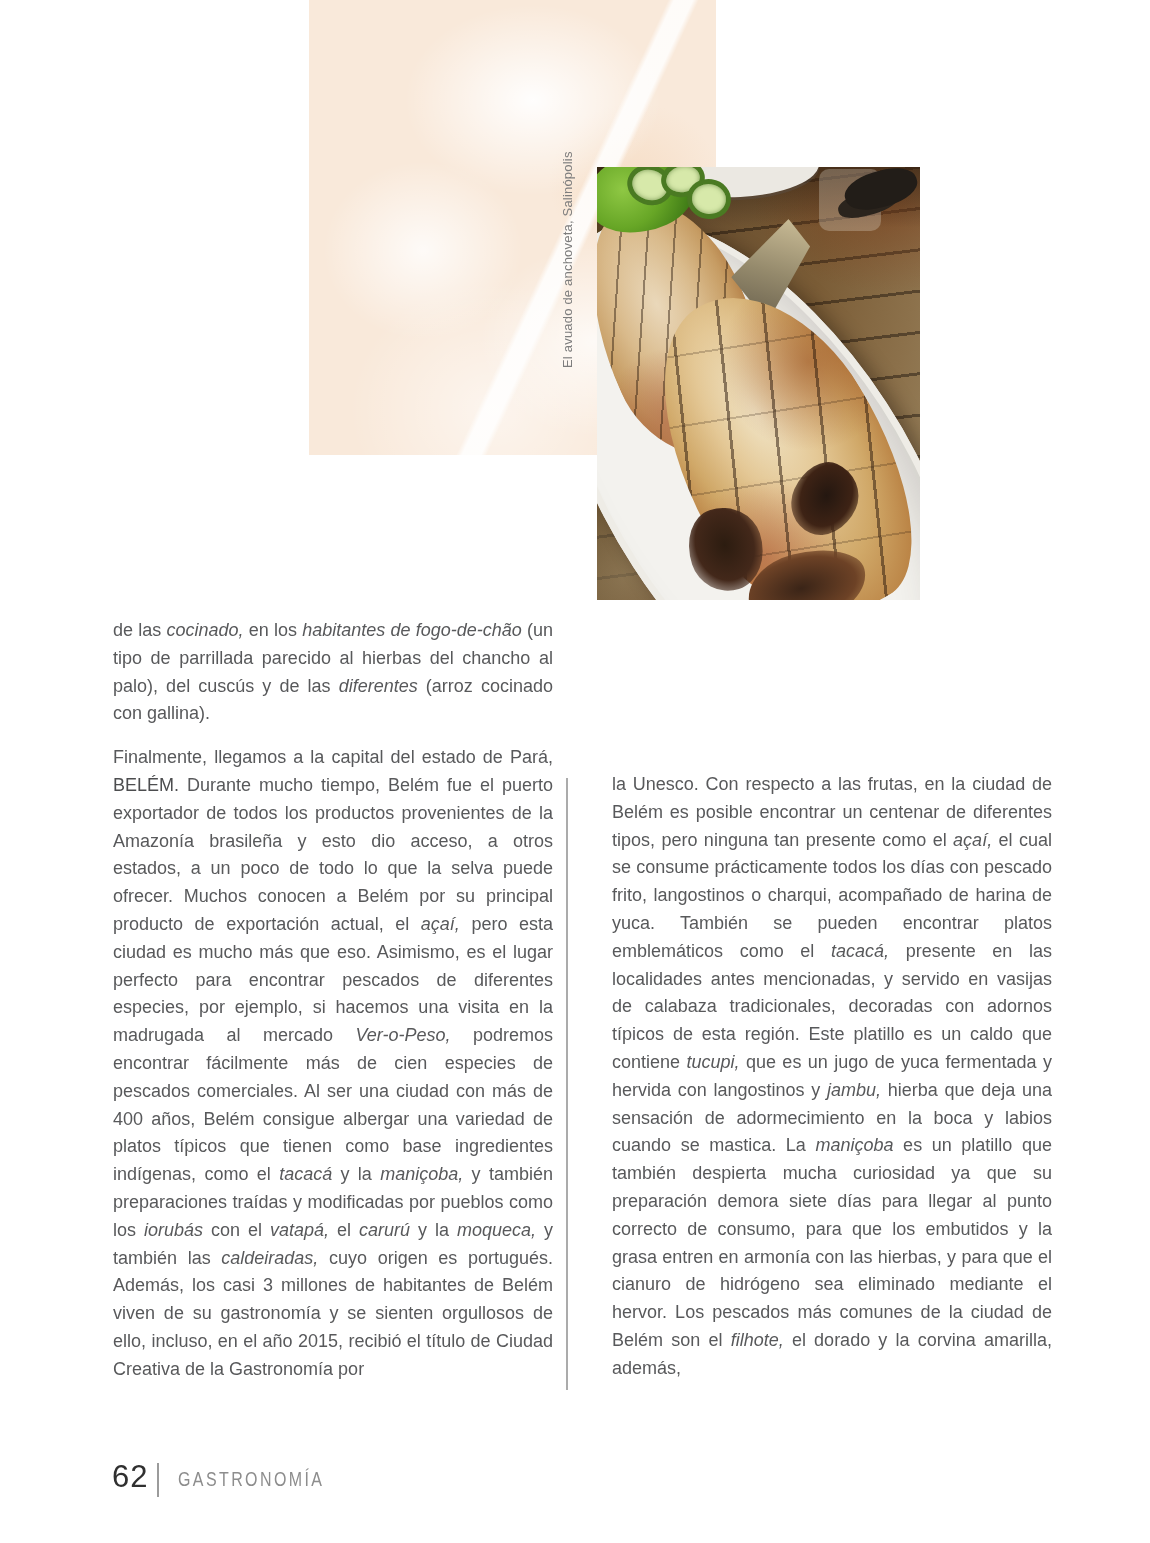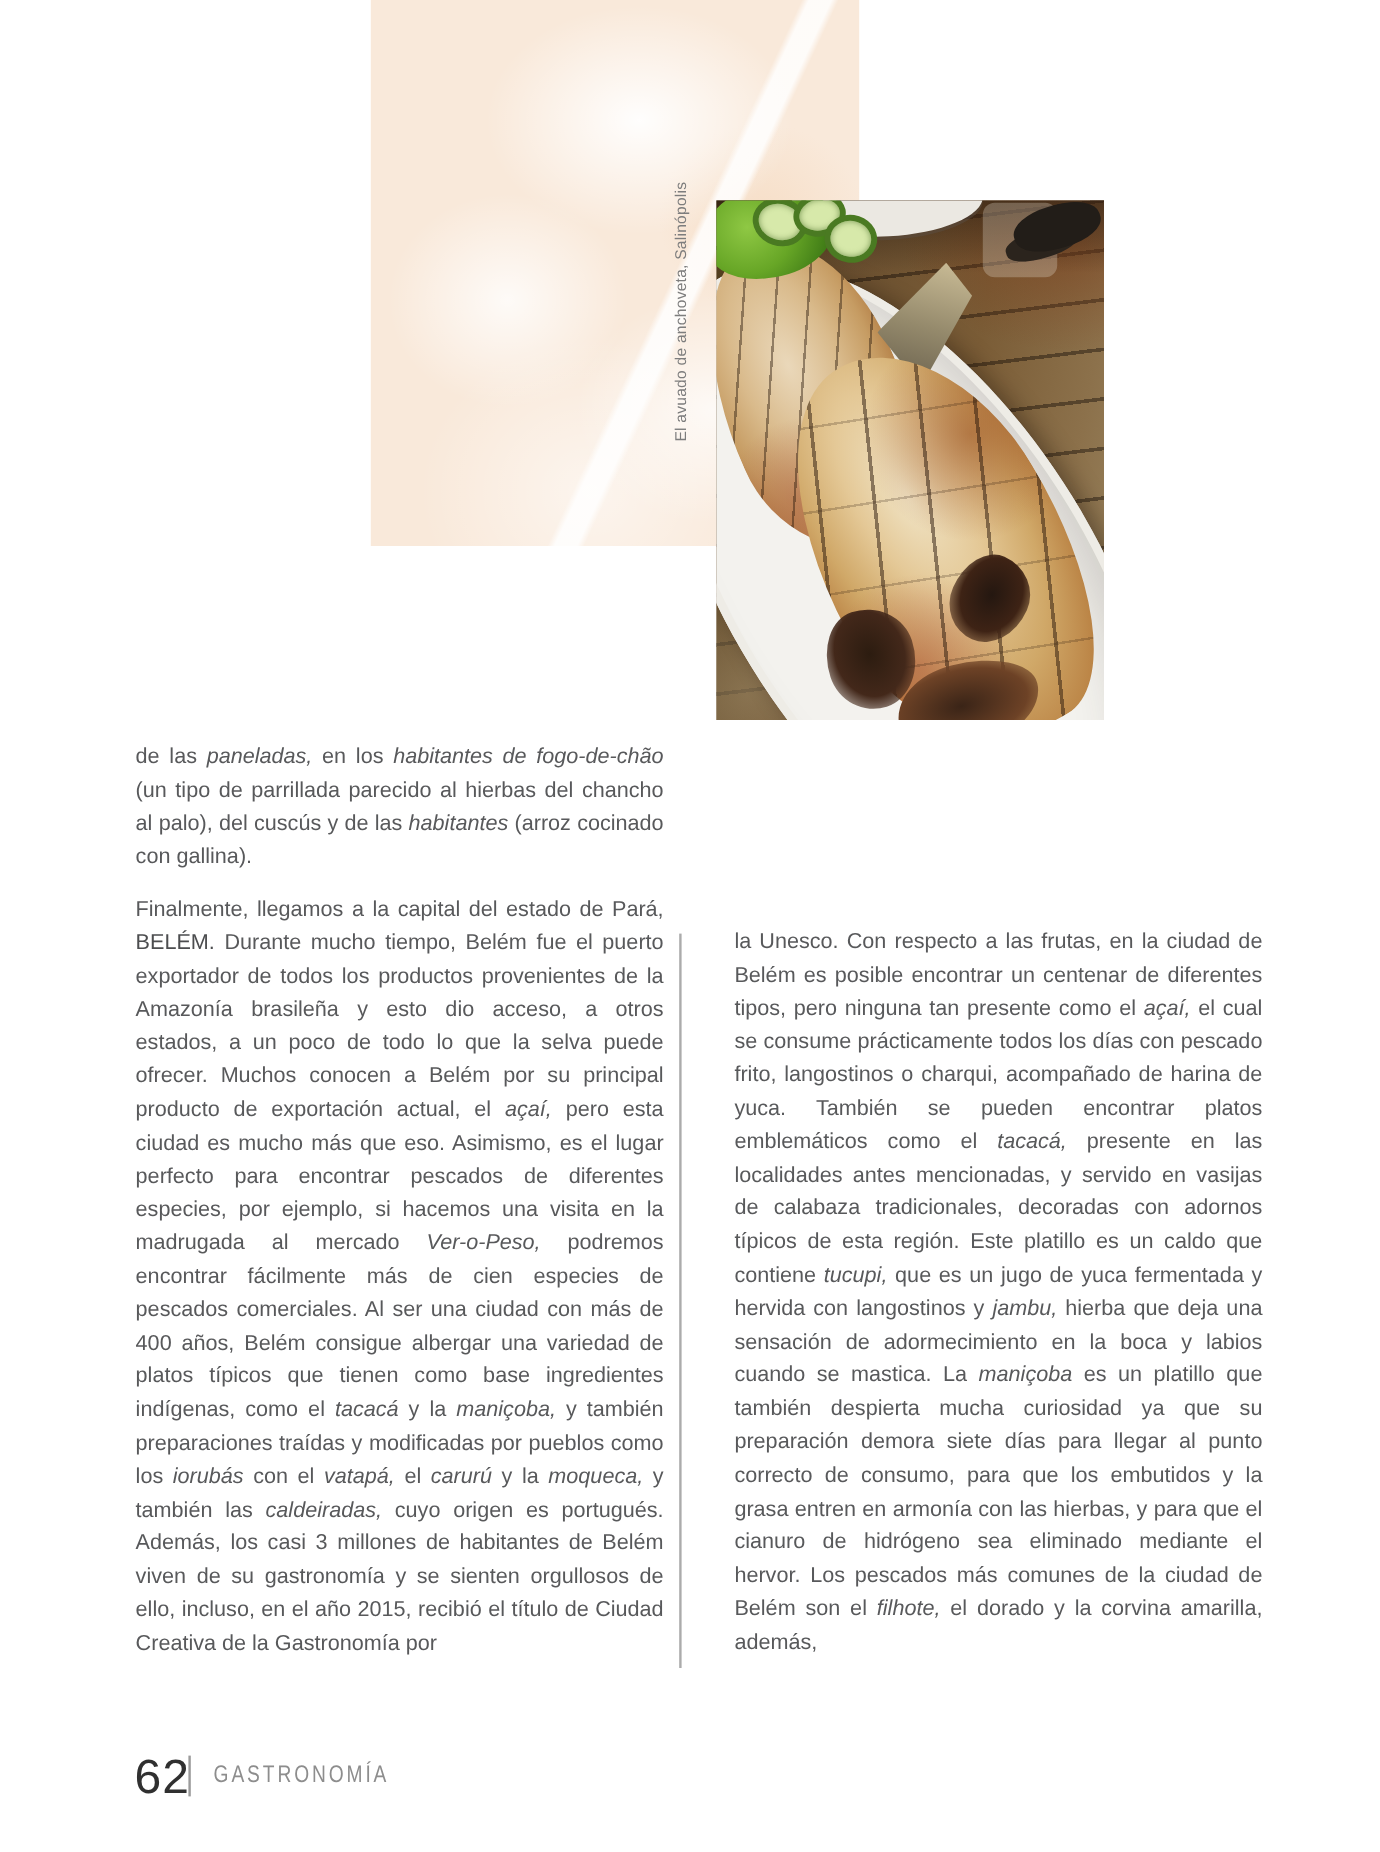--- a/index.html
+++ b/index.html
@@ -76,21 +76,21 @@
     text-align:justify;}
   .col p{margin:0;}
   .col p + p{margin-top:16px;}
   .col .i{font-style:italic;}
   .col .b{font-weight:normal;color:#4c4d4f;}
   .col-left{left:113px;top:617px;}
   .col-right{left:612px;top:771px;}
   .column-divider{position:absolute;left:566px;top:778px;width:2px;height:612px;background:#ababab;}
 
   
-  .page-number{position:absolute;left:112px;top:1459px;font-size:40px;color:#303030;letter-spacing:1px;}
+  .page-number{position:absolute;left:112px;top:1459px;font-size:31px;color:#303030;letter-spacing:1px;}
   .footer-bar{position:absolute;left:157px;top:1463px;width:2px;height:34px;background:#9b9b9b;}
   .section-title{position:absolute;left:178px;top:1468px;font-size:20px;color:#8d8d8d;
     letter-spacing:3px;transform:scaleX(.8);transform-origin:0 50%;}
 </style>
 </head>
 <body>
 
 <div class="page">
 
   <div class="bg-motif"></div>
@@ -109,21 +109,21 @@
     <div class="char c"></div>
     <div class="lettuce"></div>
     <div class="cuke c1"></div>
     <div class="cuke c2"></div>
     <div class="cuke c3"></div>
   </div>
 
   <div class="photo-caption">El avuado de anchoveta, Salinópolis</div>
 
   <div class="col col-left">
-    <p><span>de las </span><span class="i">paneladas,</span><span> en los </span><span class="i">habitantes de fogo-de-chão</span><span> (un tipo de parrillada parecido al hierbas del chancho al palo), del cuscús y de las </span><span class="i">habitantes</span><span> (arroz cocinado con gallina).</span></p>
+    <p><span>de las </span><span class="i">cocinado,</span><span> en los </span><span class="i">habitantes de fogo-de-chão</span><span> (un tipo de parrillada parecido al hierbas del chancho al palo), del cuscús y de las </span><span class="i">diferentes</span><span> (arroz cocinado con gallina).</span></p>
     <p><span>Finalmente, llegamos a la capital del estado de Pará, </span><span class="b">BELÉM.</span><span> Durante mucho tiempo, Belém fue el puerto exportador de todos los productos provenientes de la Amazonía brasileña y esto dio acceso, a otros estados, a un poco de todo lo que la selva puede ofrecer. Muchos conocen a Belém por su principal producto de exportación actual, el </span><span class="i">açaí,</span><span> pero esta ciudad es mucho más que eso. Asimismo, es el lugar perfecto para encontrar pescados de diferentes especies, por ejemplo, si hacemos una visita en la madrugada al mercado </span><span class="i">Ver-o-Peso,</span><span> podremos encontrar fácilmente más de cien especies de pescados comerciales. Al ser una ciudad con más de 400 años, Belém consigue albergar una variedad de platos típicos que tienen como base ingredientes indígenas, como el </span><span class="i">tacacá</span><span> y la </span><span class="i">maniçoba,</span><span> y también preparaciones traídas y modificadas por pueblos como los </span><span class="i">iorubás</span><span> con el </span><span class="i">vatapá,</span><span> el </span><span class="i">carurú</span><span> y la </span><span class="i">moqueca,</span><span> y también las </span><span class="i">caldeiradas,</span><span> cuyo origen es portugués. Además, los casi 3 millones de habitantes de Belém viven de su gastronomía y se sienten orgullosos de ello, incluso, en el año 2015, recibió el título de Ciudad Creativa de la Gastronomía por</span></p>
   </div>
 
   <div class="column-divider"></div>
 
   <div class="col col-right">
     <p><span>la Unesco. Con respecto a las frutas, en la ciudad de Belém es posible encontrar un centenar de diferentes tipos, pero ninguna tan presente como el </span><span class="i">açaí,</span><span> el cual se consume prácticamente todos los días con pescado frito, langostinos o charqui, acompañado de harina de yuca. También se pueden encontrar platos emblemáticos como el </span><span class="i">tacacá,</span><span> presente en las localidades antes mencionadas, y servido en vasijas de calabaza tradicionales, decoradas con adornos típicos de esta región. Este platillo es un caldo que contiene </span><span class="i">tucupi,</span><span> que es un jugo de yuca fermentada y hervida con langostinos y </span><span class="i">jambu,</span><span> hierba que deja una sensación de adormecimiento en la boca y labios cuando se mastica. La </span><span class="i">maniçoba</span><span> es un platillo que también despierta mucha curiosidad ya que su preparación demora siete días para llegar al punto correcto de consumo, para que los embutidos y la grasa entren en armonía con las hierbas, y para que el cianuro de hidrógeno sea eliminado mediante el hervor. Los pescados más comunes de la ciudad de Belém son el </span><span class="i">filhote,</span><span> el dorado y la corvina amarilla, además,</span></p>
   </div>
 
   <div class="page-number">62</div>

